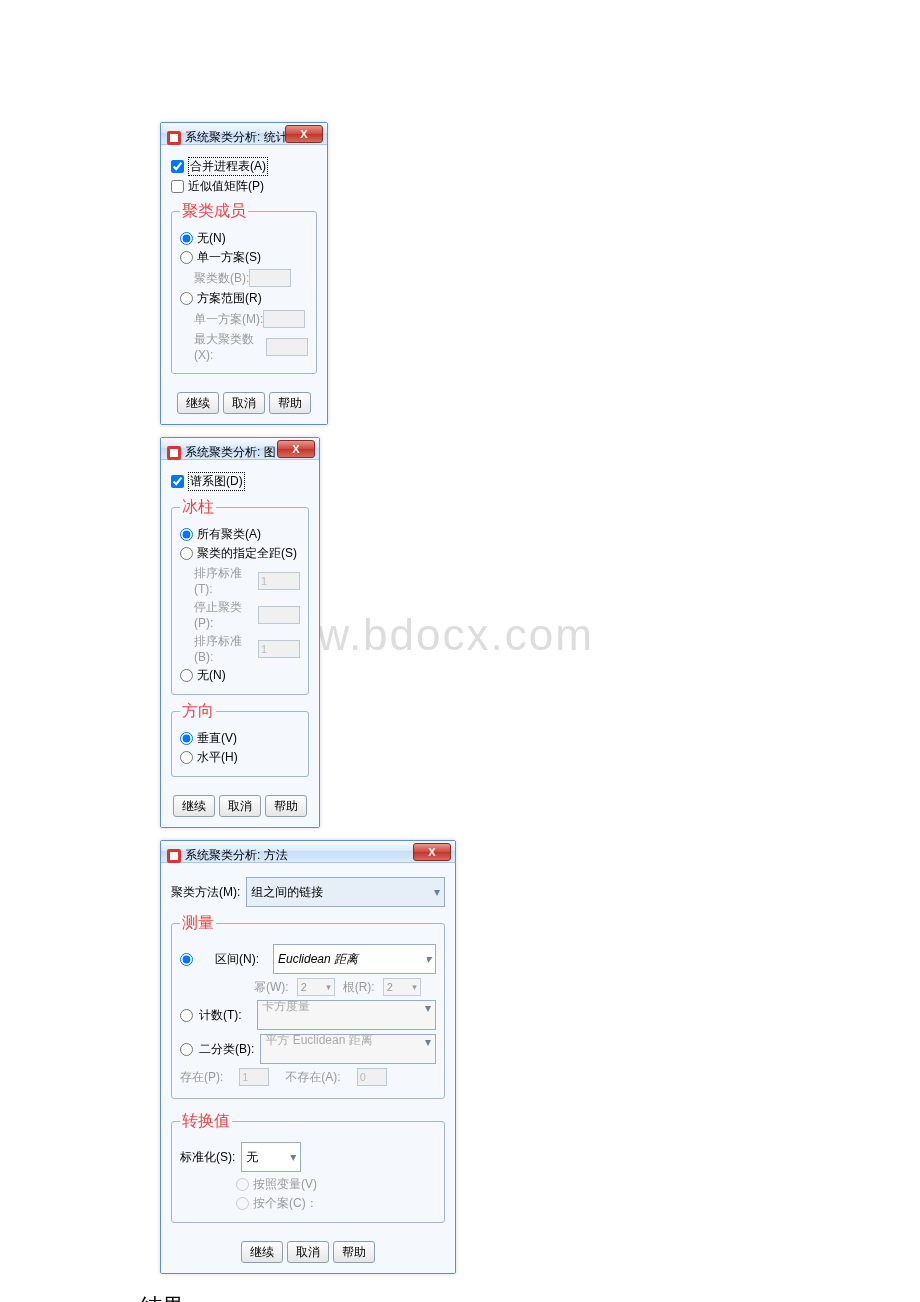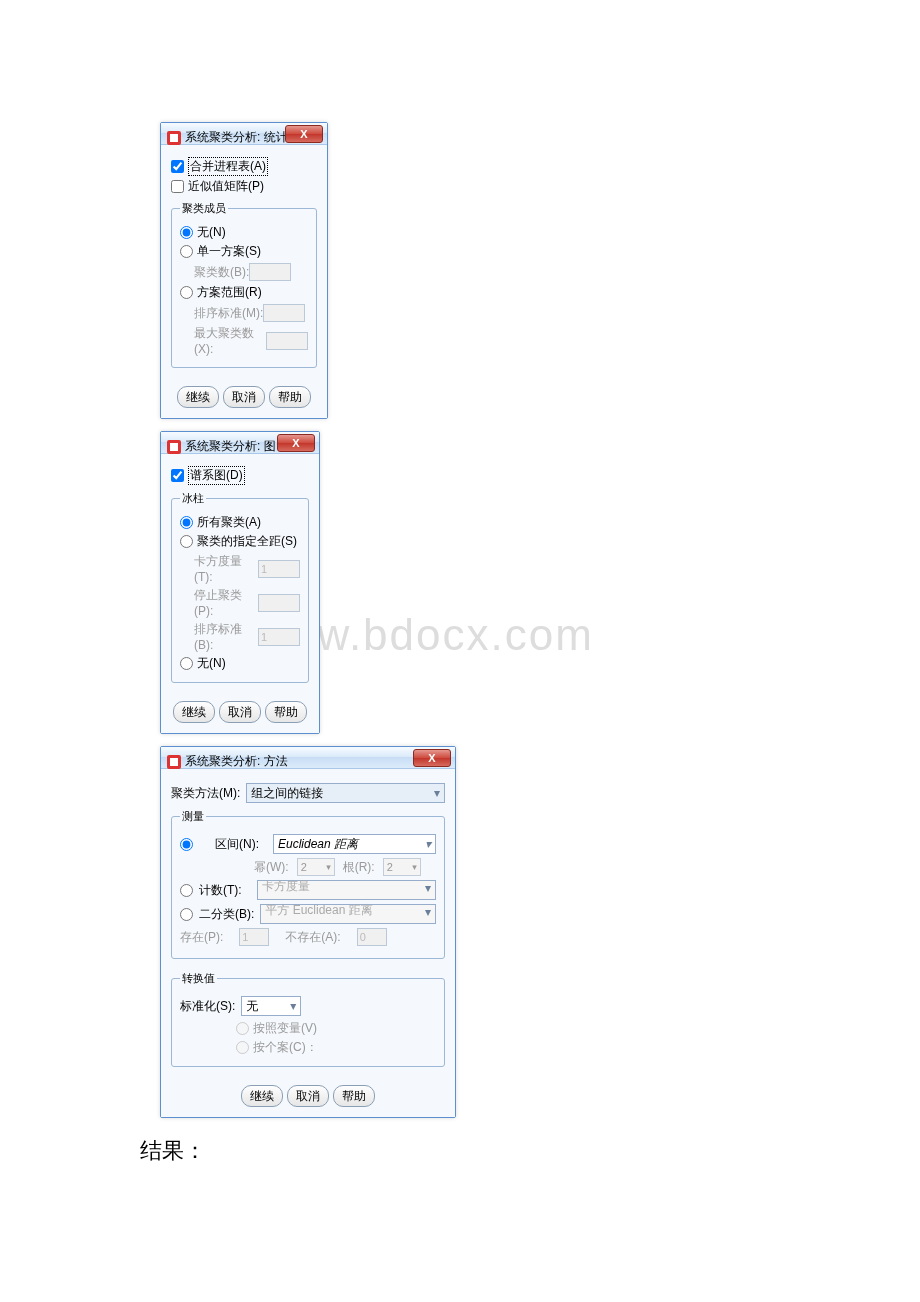--- a/index.html
+++ b/index.html
@@ -84,22 +84,22 @@
     border: 1px dotted #000;
     padding: 0 1px;
   }
   fieldset {
     border: 1px solid #9cb8d6;
     border-radius: 3px;
     margin: 6px 0;
     padding: 6px 8px 8px 8px;
   }
   legend {
-    color: #000000;
-    font-size: 11px;
+    color: #ef4444;
+    font-size: 16px;
     padding: 0 2px;
   }
   .disabled-label {
     color: #9a9a9a;
   }
   .small-input {
     width: 42px;
     height: 18px;
     border: 1px solid #bac8d8;
     background: #fff;
@@ -120,32 +120,32 @@
     gap: 4px;
     padding: 8px 0 10px 0;
     background: #f5f8fc;
   }
   .btn {
     min-width: 40px;
     height: 22px;
     padding: 0 8px;
     background: linear-gradient(#fefefe, #e6e6e6);
     border: 1px solid #8a9fb5;
-    border-radius: 10px;
+    border-radius: 3px;
     font-size: 12px;
     cursor: pointer;
     text-align: right;
   }
   .dropdown {
     display: flex;
     align-items: center;
     border: 1px solid #96aecb;
     background: #fff;
     height: 20px;
-    padding: 4px 4px;
+    padding: 14px 4px;
     font-size: 12px;
     position: relative;
   }
   .dropdown .arrow {
     margin-left: auto;
     color: #6a7f99;
   }
   .dropdown.disabled { background:#f6f6f6; color:#aaa;align-items:flex-end; }
   .dropdown.hl { background:#e6eef7; }
   .form-row {
@@ -214,21 +214,21 @@
       </div>
       <div class="indent-row">
         <span class="disabled-label">聚类数(B):</span>
         <input class="small-input" disabled="" style="">
       </div>
       <div class="radio-row">
         <input type="radio" name="cm" style="">
         <span>方案范围(R)</span>
       </div>
       <div class="indent-row">
-        <span class="disabled-label">排序标准(M):</span>
+        <span class="disabled-label">单一方案(M):</span>
         <input class="small-input" disabled="" style="">
       </div>
       <div class="indent-row">
         <span class="disabled-label">最大聚类数(X):</span>
         <input class="small-input" disabled="" style="">
       </div>
     </fieldset>
   </div>
   <div class="button-row">
     <button class="btn">继续</button>
@@ -259,34 +259,45 @@
       <legend>冰柱</legend>
       <div class="radio-row">
         <input type="radio" name="ic" checked="" style="">
         <span>所有聚类(A)</span>
       </div>
       <div class="radio-row">
         <input type="radio" name="ic" style="">
         <span>聚类的指定全距(S)</span>
       </div>
       <div class="indent-row">
-        <span class="disabled-label">卡方度量(T):</span>
+        <span class="disabled-label">排序标准(T):</span>
         <input class="small-input" disabled="" value="1" style="">
       </div>
       <div class="indent-row">
         <span class="disabled-label">停止聚类(P):</span>
         <input class="small-input" disabled="" style="">
       </div>
       <div class="indent-row">
         <span class="disabled-label">排序标准(B):</span>
         <input class="small-input" disabled="" value="1" style="">
       </div>
       <div class="radio-row">
         <input type="radio" name="ic" style="">
         <span>无(N)</span>
+      </div>
+    </fieldset>
+    <fieldset>
+      <legend>方向</legend>
+      <div class="radio-row">
+        <input type="radio" name="or" checked="" style="">
+        <span>垂直(V)</span>
+      </div>
+      <div class="radio-row">
+        <input type="radio" name="or" style="">
+        <span>水平(H)</span>
       </div>
     </fieldset>
   </div>
   <div class="button-row">
     <button class="btn">继续</button>
     <button class="btn">取消</button>
     <button class="btn">帮助</button>
   </div>
 </div>
 

